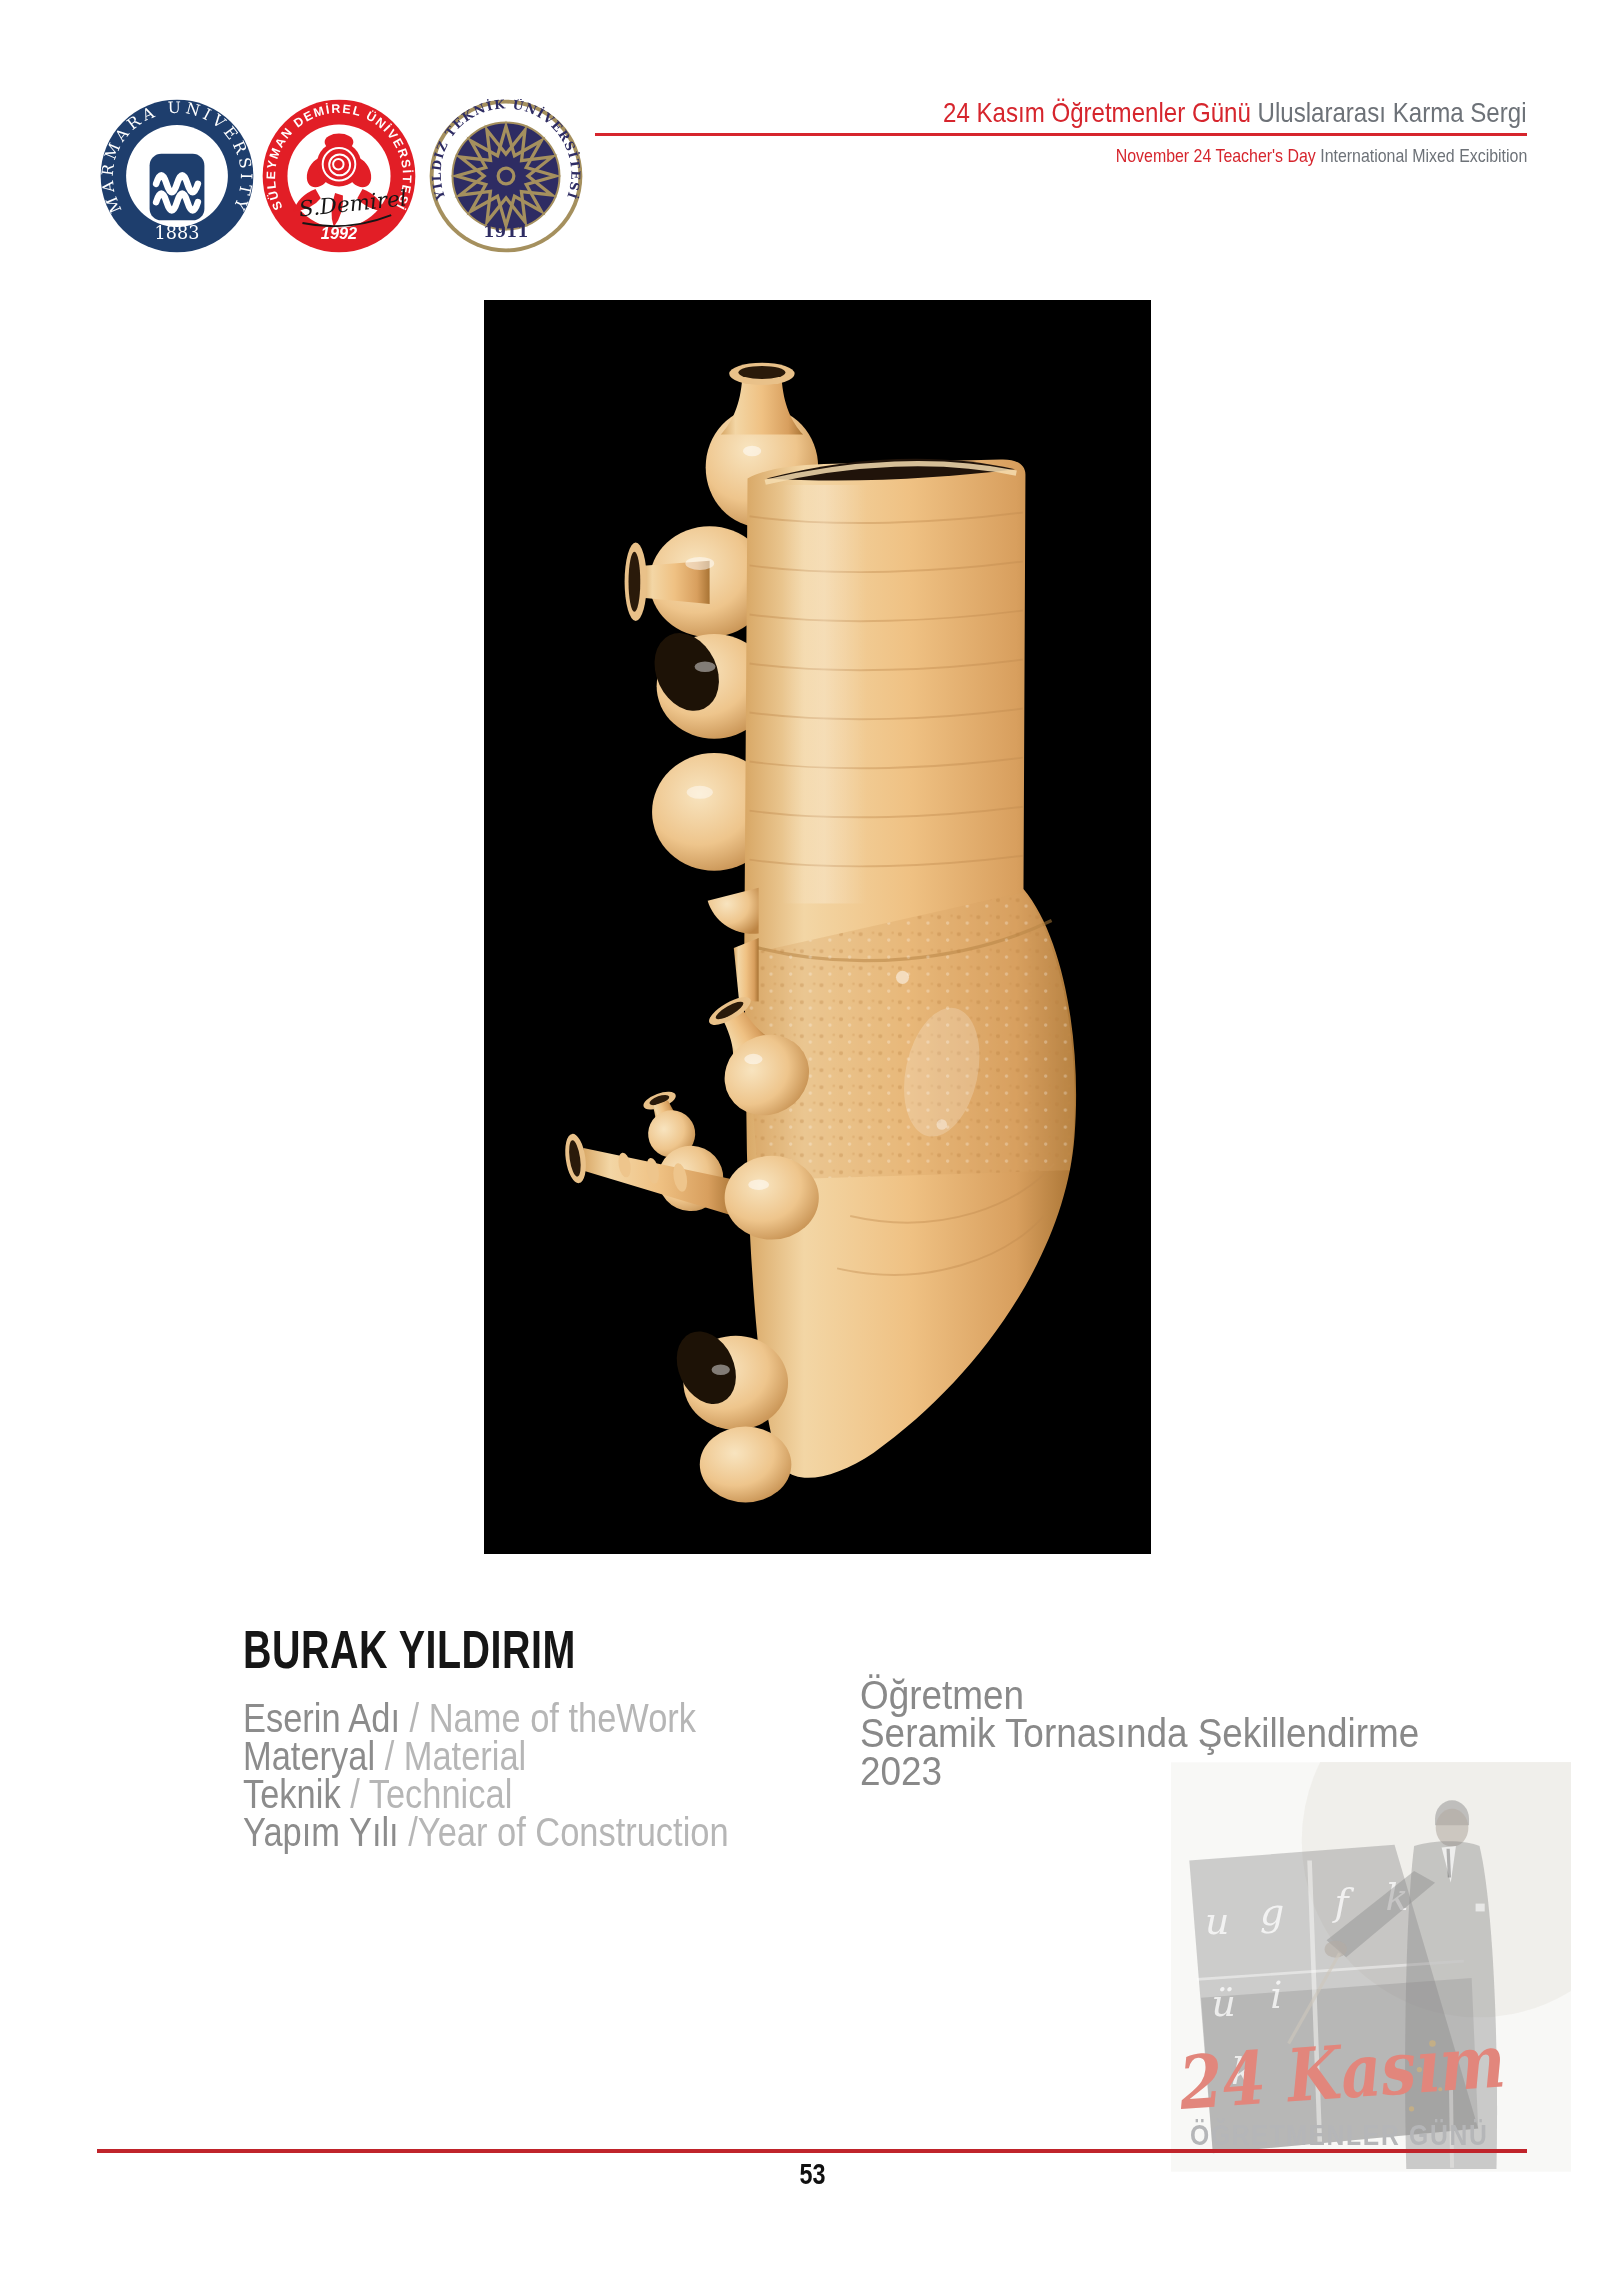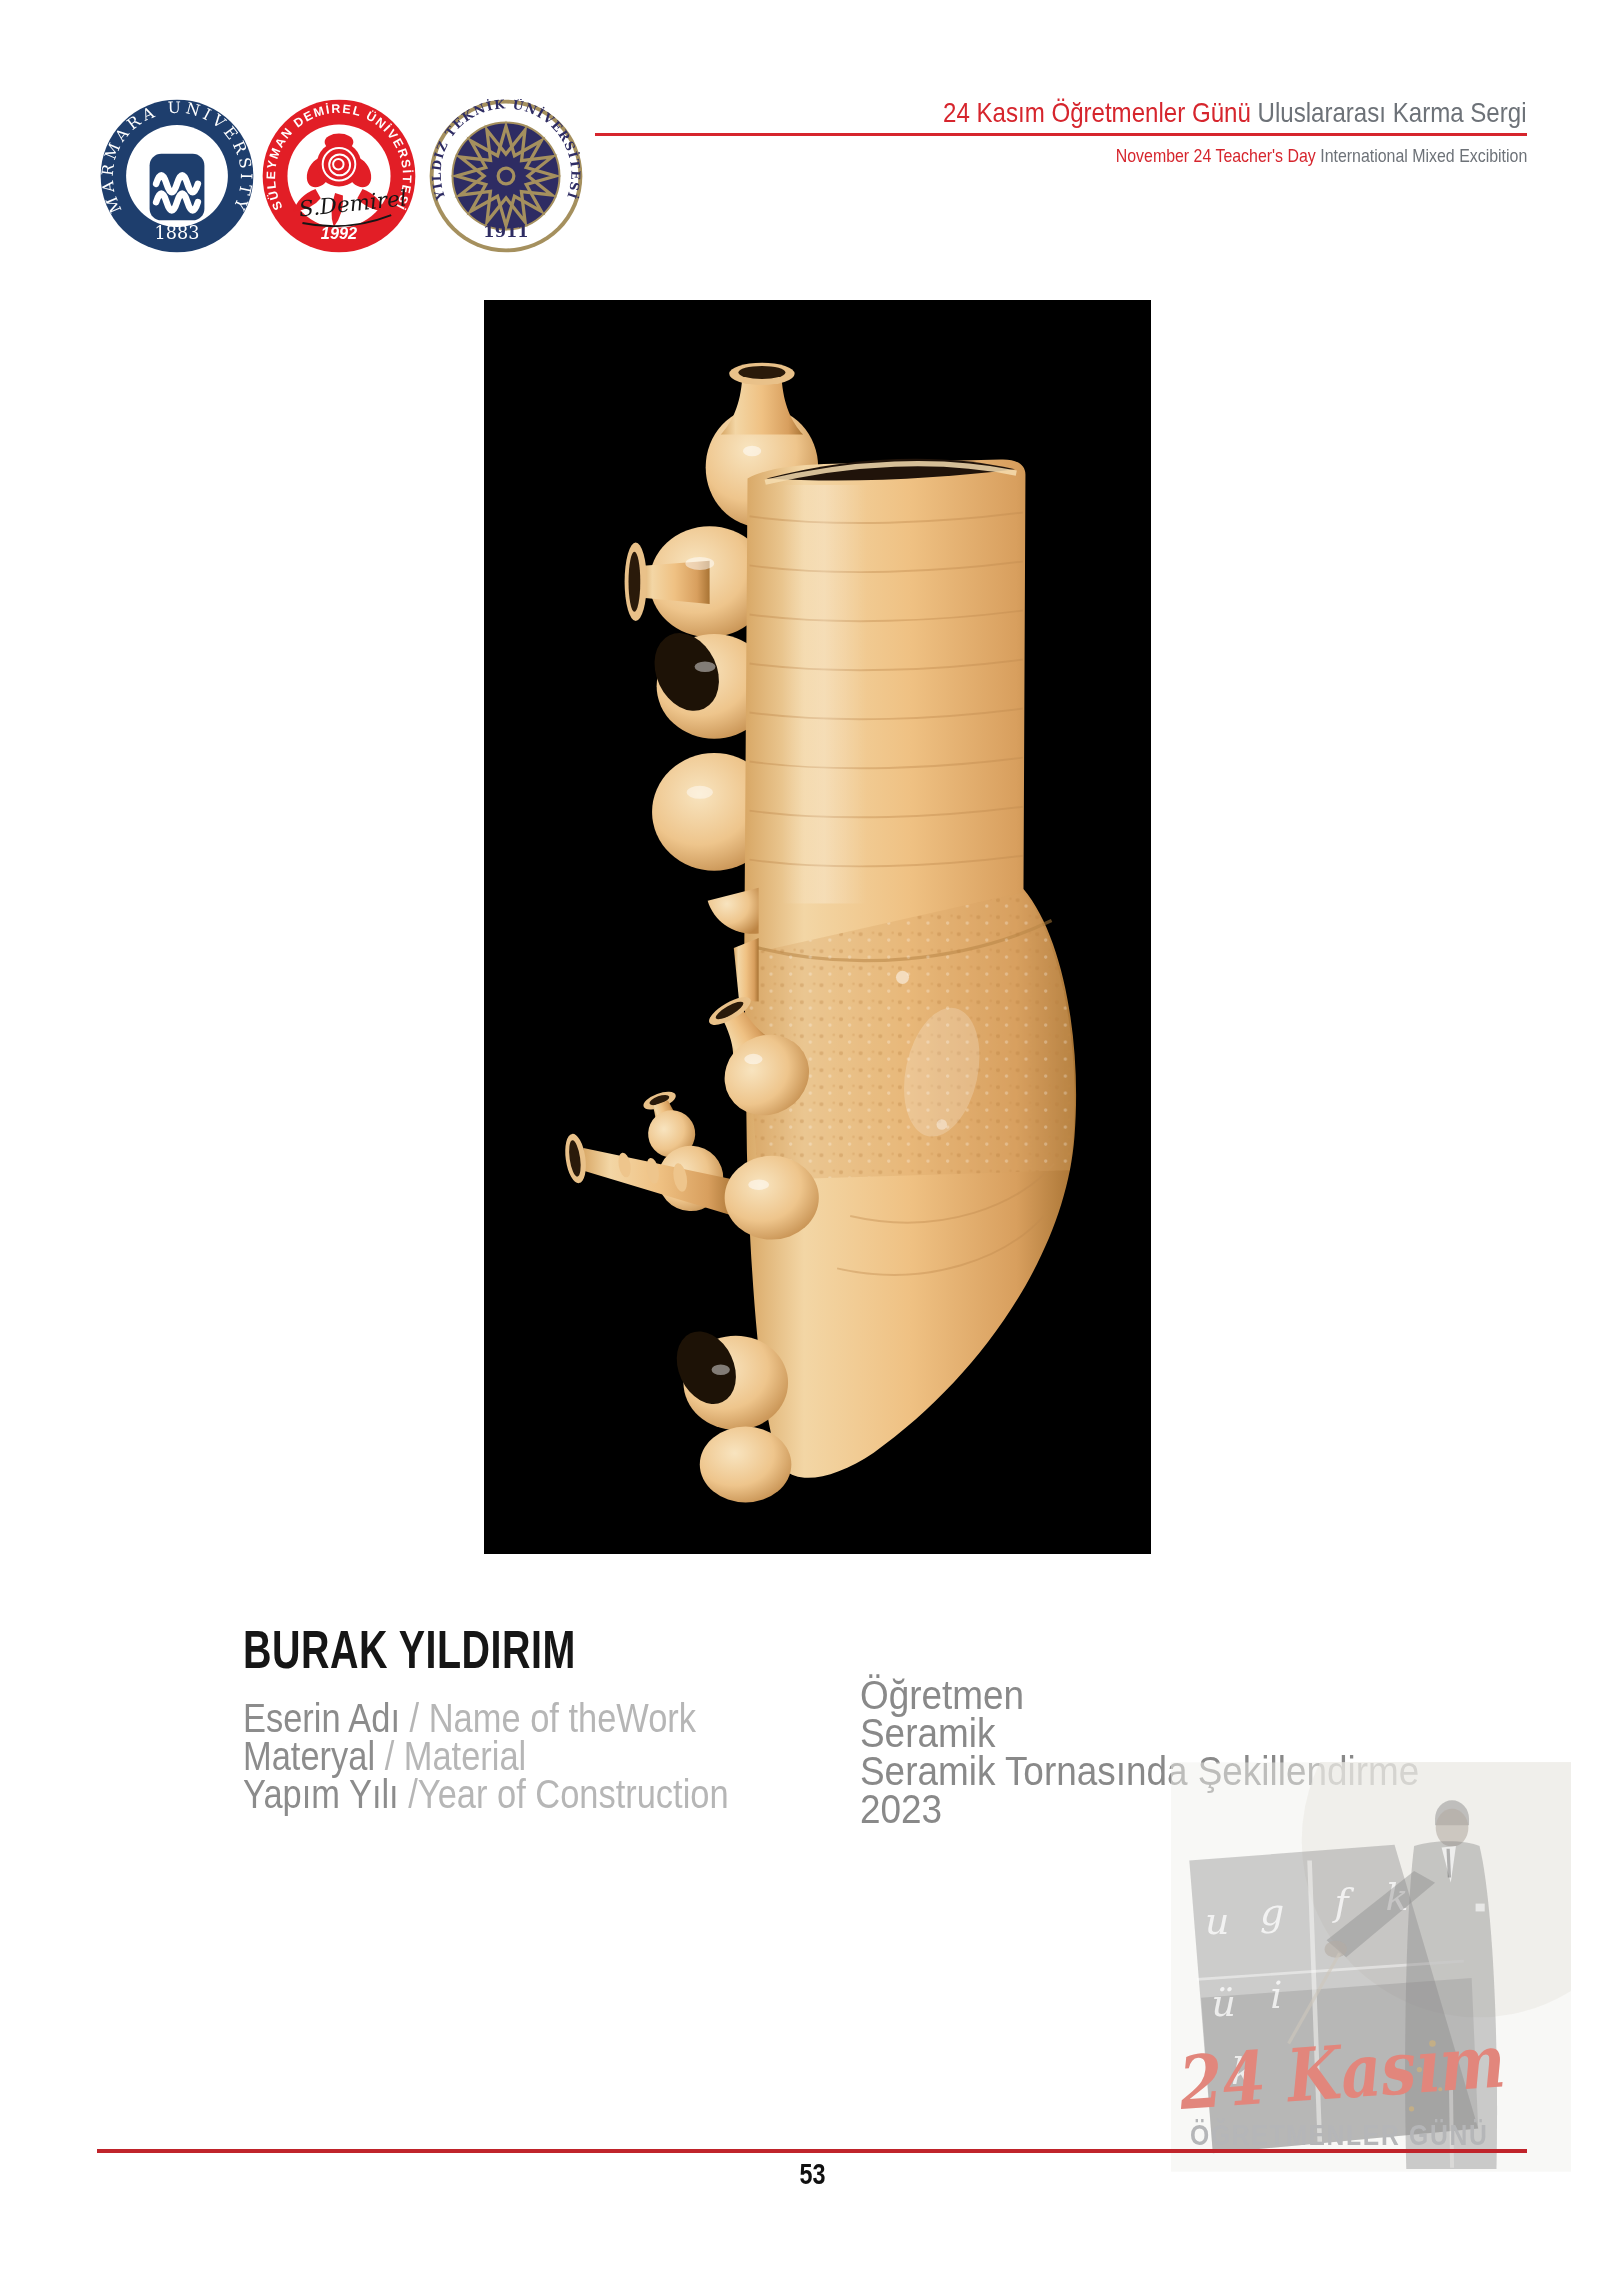--- a/index.html
+++ b/index.html
@@ -274,26 +274,26 @@
         </g>
       </g>
     </svg>
   </div>
 
   <div class="artist-name">BURAK YILDIRIM</div>
 
   <div class="labels">
     <div class="drow"><span class="inner"><span class="lab-tr">Eserin Adı</span><span class="lab-sep"> / </span><span class="lab-en">Name of theWork</span></span></div>
     <div class="drow"><span class="inner"><span class="lab-tr">Materyal</span><span class="lab-sep"> / </span><span class="lab-en">Material</span></span></div>
+    <div class="drow"><span class="inner"><span class="lab-tr">Teknik</span><span class="lab-sep"> / </span><span class="lab-en">Technical</span></span></div>
     <div class="drow"><span class="inner"><span class="lab-tr">Yapım Yılı</span><span class="lab-sep"> /</span><span class="lab-en">Year of Construction</span></span></div>
   </div>
 
   <div class="values">
     <div class="drow"><span class="inner val">Öğretmen</span></div>
-    <div class="drow"><span class="inner val">Seramik</span></div>
     <div class="drow"><span class="inner val">Seramik Tornasında Şekillendirme</span></div>
     <div class="drow"><span class="inner val">2023</span></div>
   </div>
 
   <div class="fade-photo">
     <svg viewBox="0 0 612 626">
       <rect width="612" height="626" fill="#f2f1ee" opacity=".5"></rect>
       <circle cx="470" cy="120" r="270" fill="#e9e7e2" opacity=".55"></circle>
       <polygon points="28,150 342,126 470,560 64,598" fill="#787878" opacity=".34"></polygon>
       <polygon points="46,360 460,330 470,560 64,598" fill="#6f6f6f" opacity=".22"></polygon>

